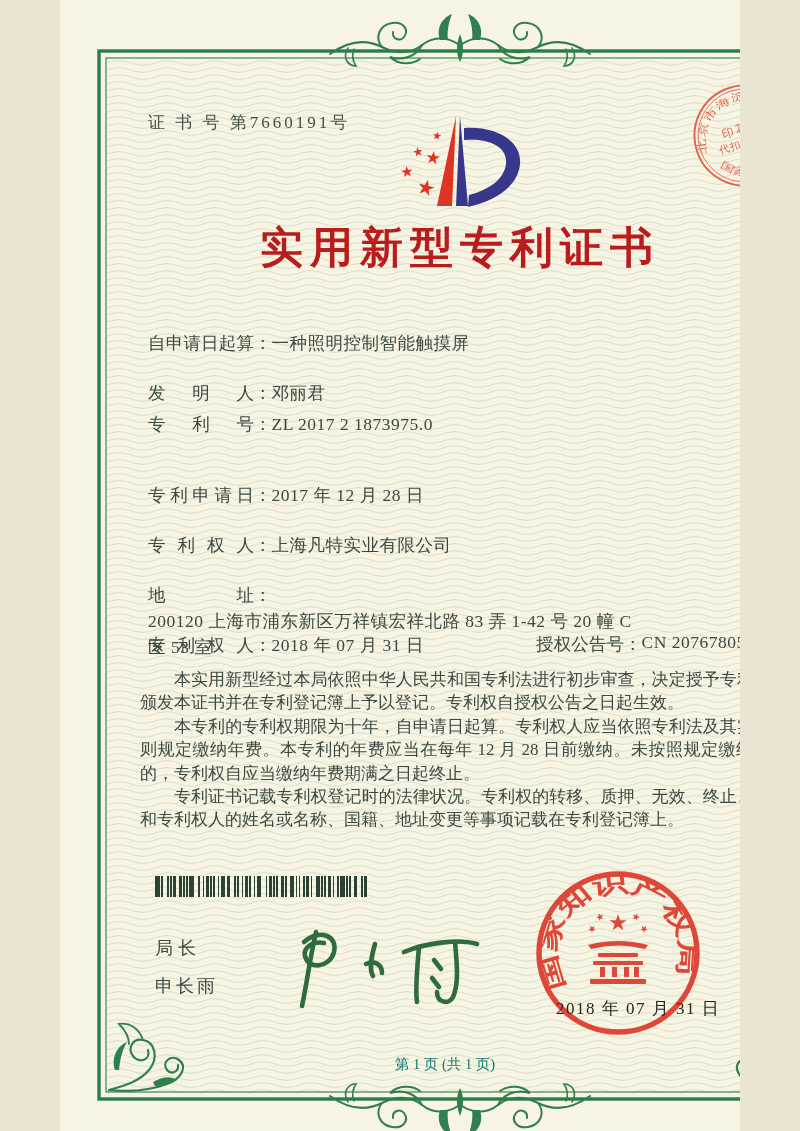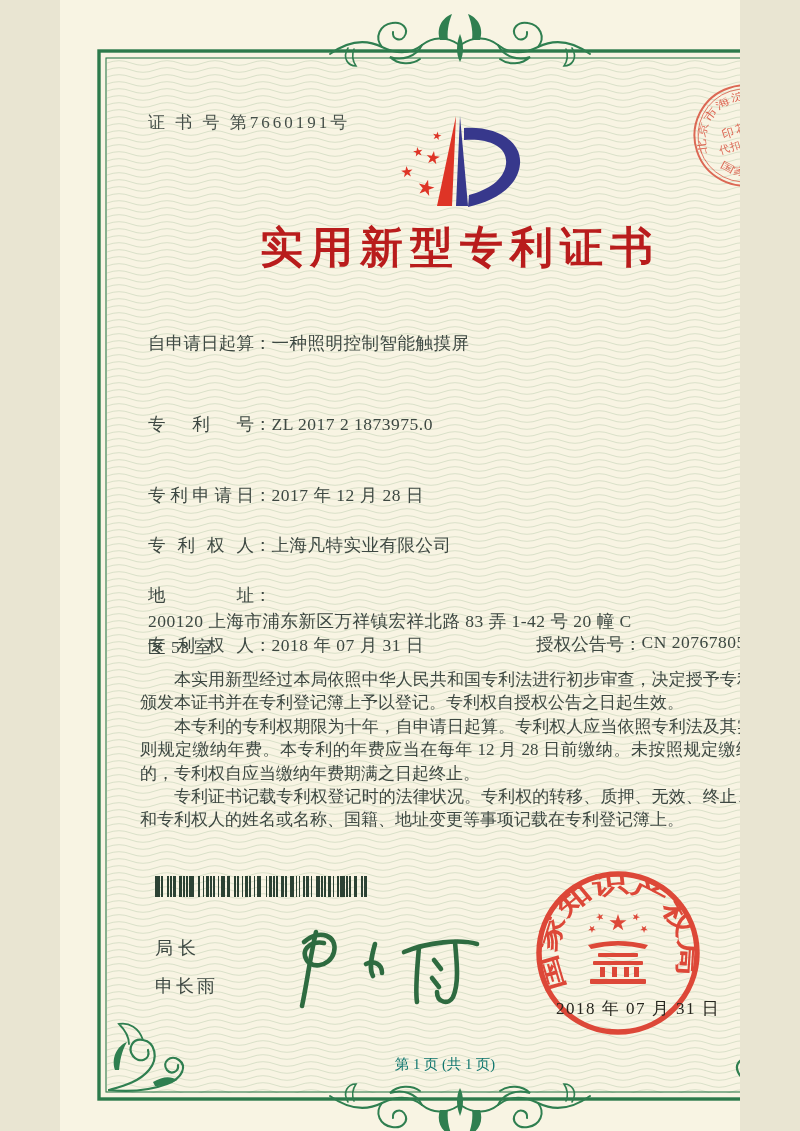--- a/index.html
+++ b/index.html
@@ -266,20 +266,23 @@
         <textPath href="#stampBottom" startOffset="6" textLength="100" lengthAdjust="spacingAndGlyphs">国家知识产权局</textPath>
       </text>
     </g>
   </svg>
 
   <div class="abs title">实用新型专利证书</div>
 
   <div class="abs frow" style="top:330px">
     <span class="flabel">自申请日起算</span><span class="fcolon">：</span><span class="fvalue">一种照明控制智能触摸屏</span>
   </div>
+  <div class="abs frow" style="top:380px">
+    <span class="flabel">发明人</span><span class="fcolon">：</span><span class="fvalue">邓丽君</span>
+  </div>
   <div class="abs frow" style="top:411px">
     <span class="flabel">专利号</span><span class="fcolon">：</span><span class="fvalue">ZL 2017 2 1873975.0</span>
   </div>
   <div class="abs frow" style="top:482px">
     <span class="flabel">专利申请日</span><span class="fcolon">：</span><span class="fvalue">2017 年 12 月 28 日</span>
   </div>
   <div class="abs frow" style="top:532px">
     <span class="flabel">专利权人</span><span class="fcolon">：</span><span class="fvalue">上海凡特实业有限公司</span>
   </div>
   <div class="abs frow" style="top:582px;white-space:normal">

